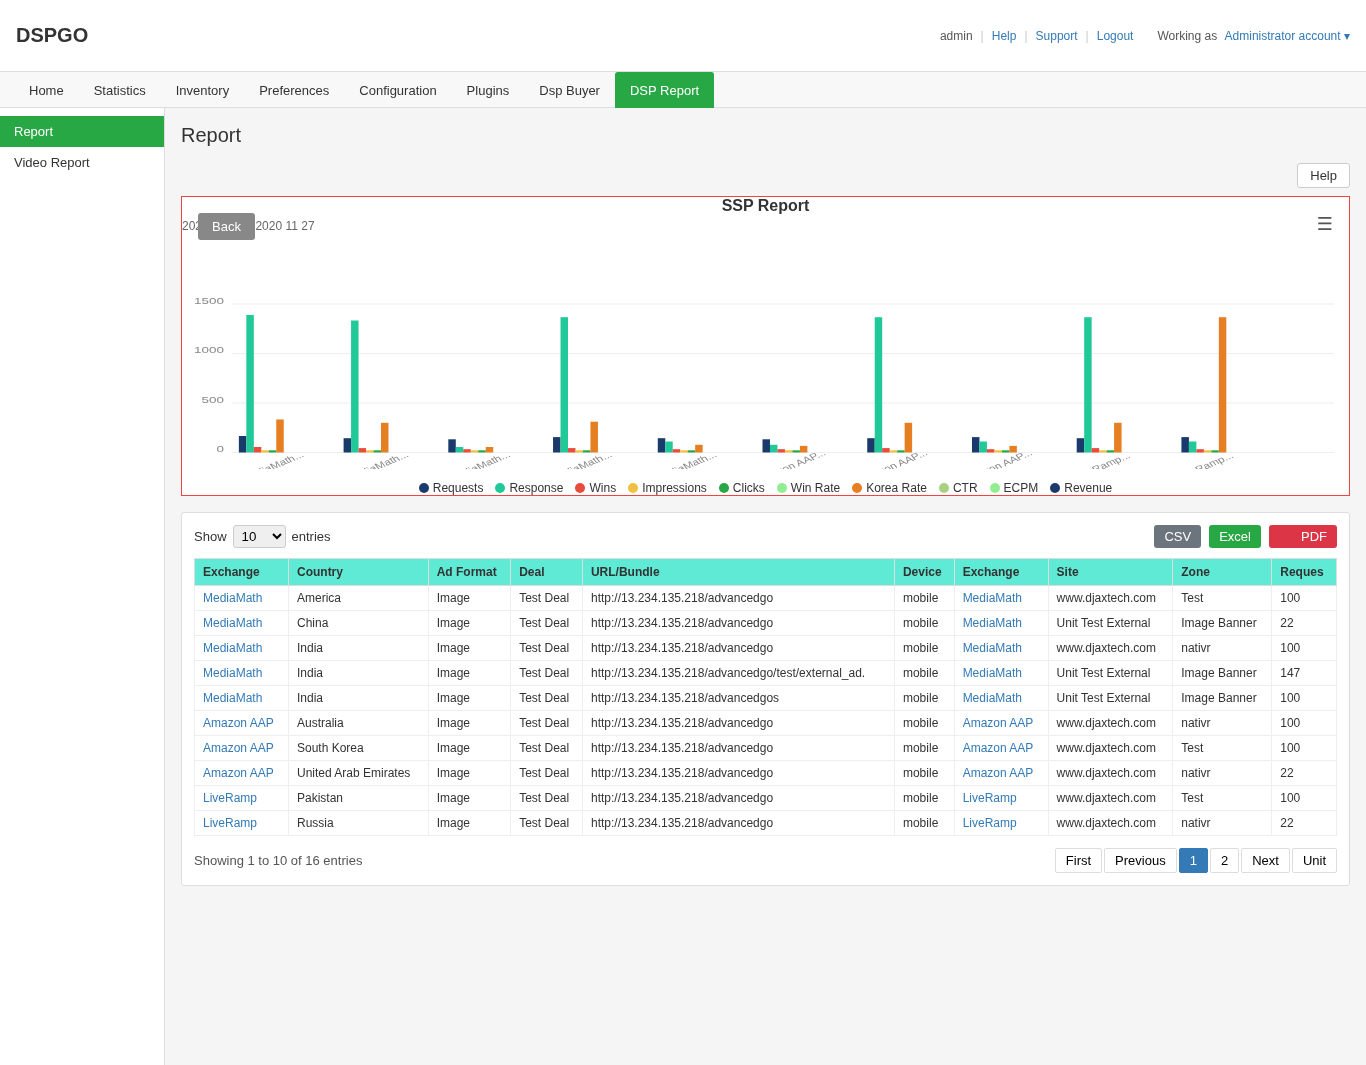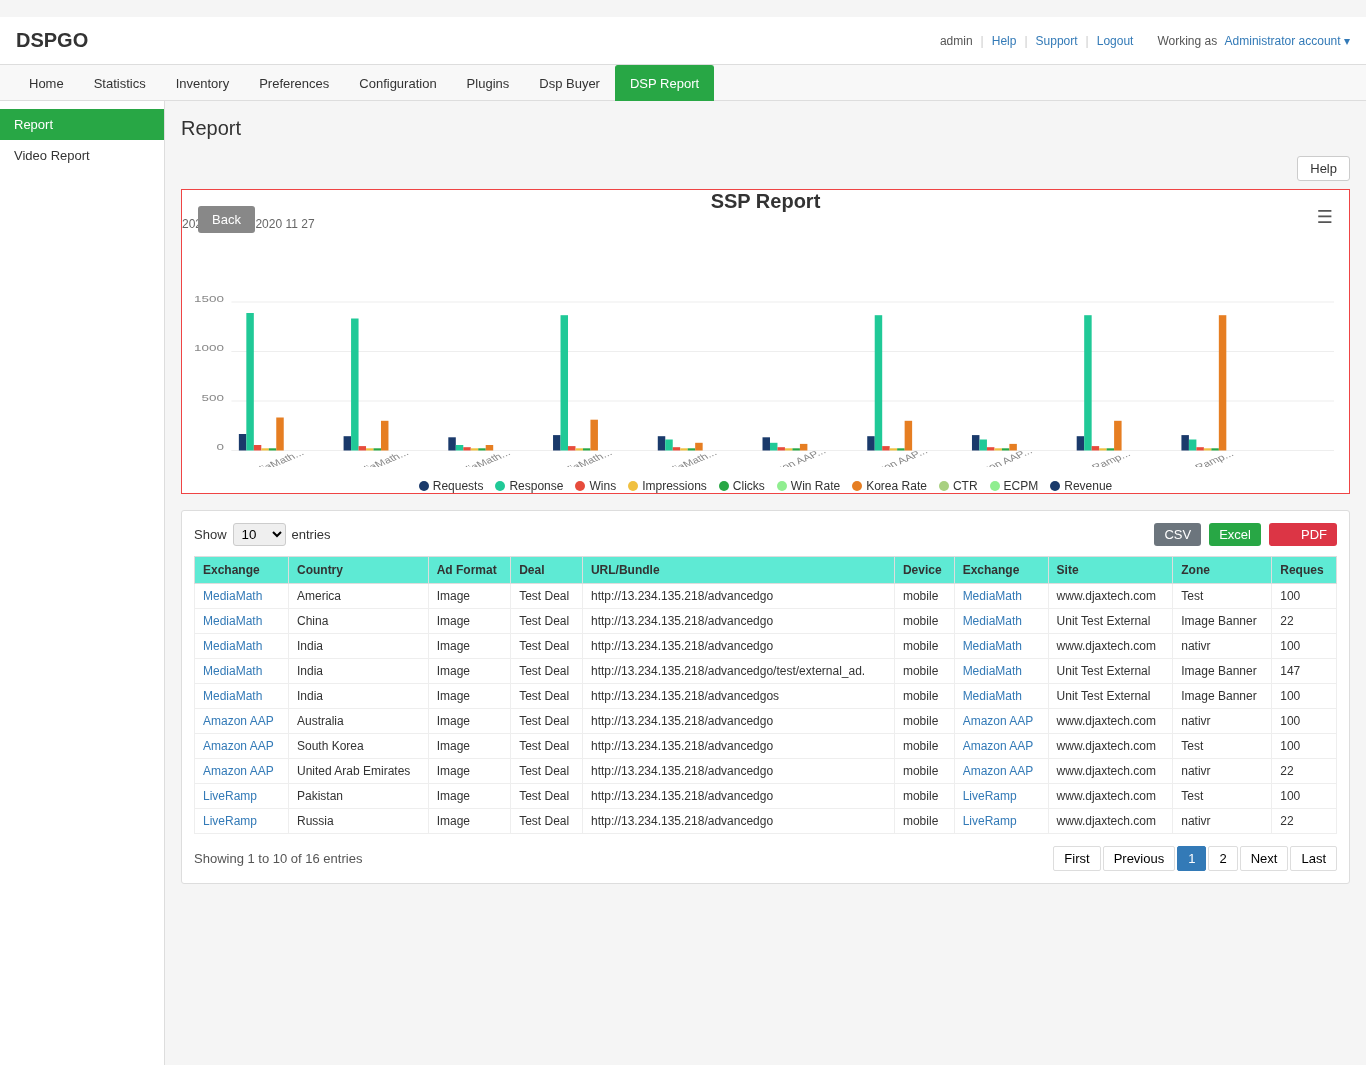--- a/index.html
+++ b/index.html
@@ -1,19 +1,19 @@
 <!DOCTYPE html>
 <html><head>
   <meta charset="utf-8">
   <style>
     * { box-sizing: border-box; margin: 0; padding: 0; }
     body { font-family: Arial, sans-serif; font-size: 13px; background: #f5f5f5; color: #333; }
 
     
-    .top-bar { background: #fff; border-bottom: 1px solid #ddd; padding: 12px 16px; display: flex; align-items: center; justify-content: space-between; margin-top: 17px; }
+    .top-bar { background: #fff; border-bottom: 1px solid #ddd; padding: 24px 16px; display: flex; align-items: center; justify-content: space-between; }
     .logo { font-size: 20px; font-weight: bold; color: #333; }
     .top-right { font-size: 12px; color: #555; display: flex; gap: 8px; align-items: center; }
     .top-right a { color: #337ab7; text-decoration: none; }
     .top-right .sep { color: #ccc; }
 
     
     .nav-tabs { background: #f8f8f8; border-bottom: 1px solid #ddd; display: flex; padding: 0 14px; }
     .nav-tab { padding: 10px 14px; cursor: pointer; font-size: 13px; color: #333; border: 1px solid transparent; border-bottom: none; margin-bottom: -1px; text-decoration: none; display: inline-block; }
     .nav-tab.active { background: #28a745; color: #fff; border-color: #28a745; border-radius: 3px 3px 0 0; }
 
@@ -26,21 +26,21 @@
     .content { flex: 1; padding: 16px; }
     .page-title { font-size: 20px; font-weight: normal; margin-bottom: 16px; color: #333; }
 
     
     .help-btn-row { display: flex; justify-content: flex-end; margin-bottom: 8px; }
     .help-btn { background: #fff; border: 1px solid #ccc; border-radius: 3px; padding: 4px 12px; cursor: pointer; font-size: 13px; color: #333; }
 
     
     .chart-section { background: #fff; border: 1px solid #ef4444; border-radius: 0; padding: 0; margin-bottom: 16px; position: relative; }
     .back-btn { position: absolute; top: 16px; left: 16px; background: #888; color: #fff; border: none; border-radius: 3px; padding: 6px 14px; cursor: pointer; font-size: 13px; }
-    .chart-title { text-align: center; font-size: 20px; font-weight: bold; margin-bottom: 4px; }
+    .chart-title { text-align: center; font-size: 16px; font-weight: bold; margin-bottom: 4px; }
     .chart-subtitle { font-size: 12px; color: #666; margin-bottom: 16px; }
     .hamburger-btn { position: absolute; top: 16px; right: 16px; background: none; border: none; cursor: pointer; font-size: 18px; color: #555; }
 
     
     .chart-area { position: relative; height: 220px; margin-bottom: 12px; }
     .chart-svg { width: 100%; height: 100%; }
 
     
     .legend { display: flex; flex-wrap: wrap; justify-content: center; gap: 12px; font-size: 12px; }
     .legend-item { display: flex; align-items: center; gap: 4px; }
@@ -435,19 +435,19 @@
       <div class="pagination-row">
         <div class="pagination-info">
           Showing 1 to 10 of 16 entries
         </div>
         <div class="pagination-btns">
           <button class="page-btn">First</button>
           <button class="page-btn">Previous</button>
           <button class="page-btn active">1</button>
           <button class="page-btn">2</button>
           <button class="page-btn">Next</button>
-          <button class="page-btn">Last</button>
+          <button class="page-btn">Unit</button>
         </div>
       </div>
     </div>
 
   </div>
 </div>
 
 </body></html>

